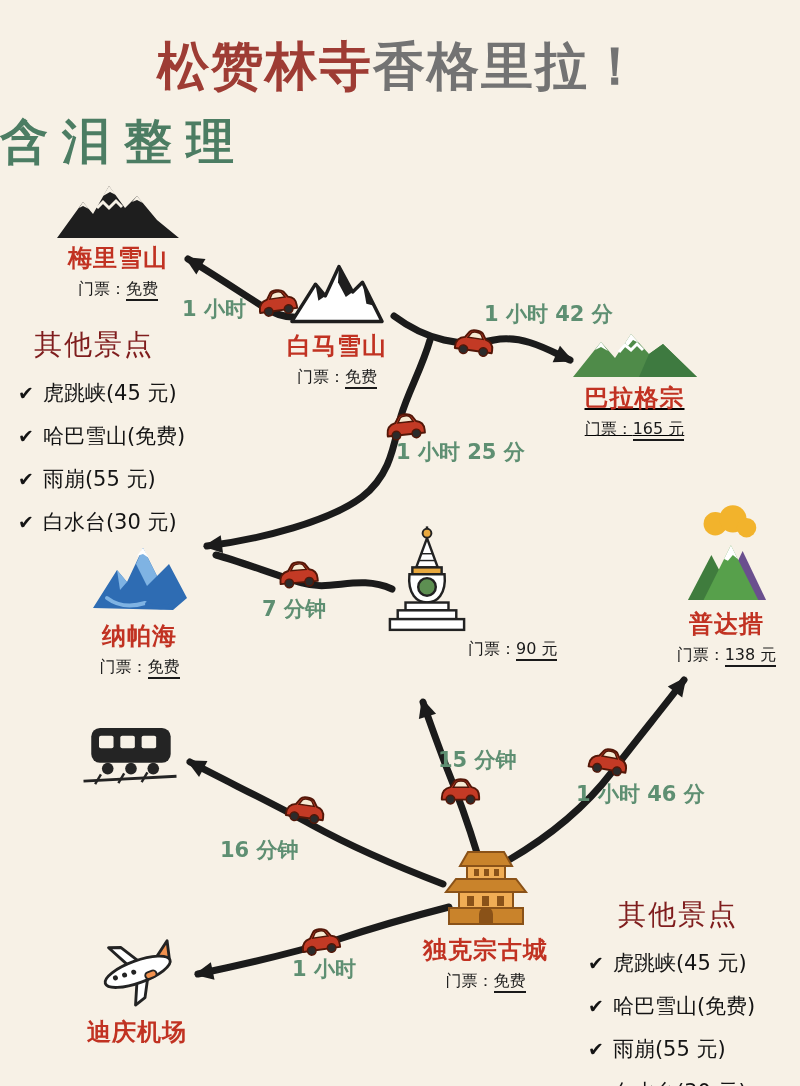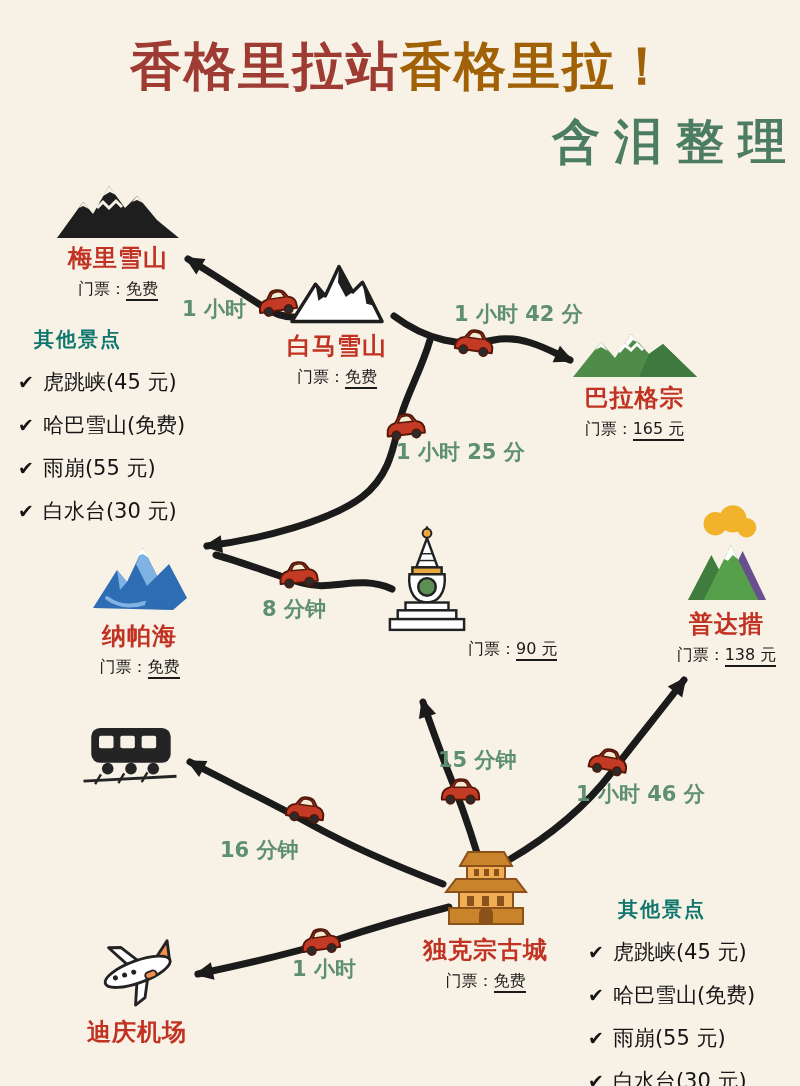--- a/index.html
+++ b/index.html
@@ -5,37 +5,37 @@
   * { margin:0; padding:0; box-sizing:border-box; }
   html,body { background:#f7f1e6; }
   body { font-family:"DejaVu Sans","Liberation Sans",sans-serif; }
   .canvas { position:relative; width:800px; height:1086px; background:#f7f1e6; overflow:hidden; }
 
   .routes { position:absolute; left:0; top:0; width:800px; height:1086px; z-index:1; pointer-events:none; }
 
   .title { position:absolute; top:32px; left:0; width:100%; text-align:center;
            font-weight:bold; font-size:52px; letter-spacing:2px; z-index:3; white-space:nowrap; }
   .title .t1 { color:#9e3c34; }
-  .title .t2 { color:#a16207; }
-  .subtitle { position:absolute; top:110px; left:0; width:100%; text-align:right;
+  .title .t2 { color:#737373; }
+  .subtitle { position:absolute; top:110px; left:0; width:100%; text-align:left;
               font-weight:bold; font-size:48px; color:#4c7d63; letter-spacing:14px; z-index:3; }
 
   .loc { position:absolute; display:flex; flex-direction:column; align-items:center;
          text-align:center; z-index:3; }
   .loc-name { color:#c13222; font-weight:bold; font-size:24px; letter-spacing:1px; margin-top:2px; white-space:nowrap; }
   .ticket { color:#1a1a1a; font-size:16px; margin-top:5px; white-space:nowrap; }
   .ticket .tv { border-bottom:2px solid #1a1a1a; padding-bottom:1px; }
 
   .time { position:absolute; color:#5e8f72; font-weight:bold; font-size:21px;
           white-space:nowrap; z-index:3; }
 
   .car { position:absolute; z-index:4; width:44px; height:32px; }
 
   .attractions { position:absolute; z-index:3; }
-  .attr-head { font-size:20px; font-weight:bold; color:#0f766e; letter-spacing:2px; }
+  .attr-head { font-size:28px; font-weight:normal; color:#7f1d1d; letter-spacing:2px; }
   .attr-item { font-size:21px; color:#141414; margin-top:15px; display:flex; gap:9px;
                align-items:baseline; white-space:nowrap; }
   .check { font-size:19px; font-weight:bold; }
 
   .abs { position:absolute; z-index:3; }
 </style>
 </head>
 <body>
 
 <div class="canvas">
@@ -51,21 +51,21 @@
       <path d="M 394 316 C 426 340, 462 348, 494 340 C 524 334, 552 352, 570 360" marker-end="url(#arrow)"></path>
       <path d="M 430 340 C 422 368, 408 392, 401 416 C 394 442, 392 474, 362 497 C 330 521, 262 539, 207 546" marker-end="url(#arrow)"></path>
       <path d="M 392 589 C 358 574, 332 592, 302 583 C 272 574, 242 562, 216 555"></path>
       <path d="M 477 853 C 467 820, 457 793, 446 766 C 437 742, 428 718, 423 702" marker-end="url(#arrow)"></path>
       <path d="M 507 861 C 554 834, 586 806, 612 772 C 638 738, 666 704, 684 680" marker-end="url(#arrow)"></path>
       <path d="M 443 884 C 396 866, 352 847, 312 825 C 272 803, 226 781, 190 762" marker-end="url(#arrow)"></path>
       <path d="M 449 907 C 410 917, 372 928, 336 940 C 296 952, 246 964, 198 974" marker-end="url(#arrow)"></path>
     </g>
   </svg>
 
-  <div class="title"><span class="t1">香格里拉站</span><span class="t2">香格里拉！</span></div>
+  <div class="title"><span class="t1">松赞林寺</span><span class="t2">香格里拉！</span></div>
   <div class="subtitle">含泪整理</div>
 
   <div class="loc" style="left:48px; top:182px; width:140px;">
     <svg width="130" height="58" viewBox="0 0 130 58">
       <path d="M4 56 L30 20 L40 32 L56 4 L72 26 L84 14 L104 38 L126 56 Z" fill="#1e1e1e"></path>
       <path d="M50 14 L56 4 L63 13 L57 10 Z" fill="#f7f1e6"></path>
       <path d="M26 26 L30 20 L36 27 L30 24 Z" fill="#f7f1e6"></path>
       <path d="M79 20 L84 14 L90 21 L84 18 Z" fill="#f7f1e6"></path>
       <path d="M44 26 l6 -6 l6 6 l7 -7 l6 6" stroke="#f7f1e6" stroke-width="3" fill="none"></path>
     </svg>
@@ -77,21 +77,21 @@
     <svg width="98" height="68" viewBox="0 0 100 68">
       <path d="M4 62 L28 24 L38 36 L52 6 L66 32 L76 22 L96 62 Z" fill="#ffffff" stroke="#1e1e1e" stroke-width="3.5" stroke-linejoin="round"></path>
       <path d="M52 6 L66 32 L59 37 L51 22 Z" fill="#1e1e1e"></path>
       <path d="M28 24 L38 36 L31 41 Z" fill="#1e1e1e"></path>
       <path d="M76 22 L88 46 L80 44 Z" fill="#1e1e1e"></path>
     </svg>
     <div class="loc-name">白马雪山</div>
     <div class="ticket"><span>门票：</span><span class="tv">免费</span></div>
   </div>
 
-  <div class="loc" style="left:562px; top:330px; width:145px;">
+  <div class="loc" style="left:562px; top:330px; width:145px;text-decoration:underline;">
     <svg width="132" height="50" viewBox="0 0 132 50">
       <path d="M4 47 L32 12 L46 28 L62 4 L80 24 L94 14 L128 47 Z" fill="#4f8b49"></path>
       <path d="M80 24 L94 14 L128 47 L70 47 Z" fill="#3e7a40"></path>
       <path d="M56 13 L62 4 L70 13 L64 10 L59 16 Z" fill="#ffffff"></path>
       <path d="M26 20 L32 12 L39 21 L32 17 Z" fill="#ffffff"></path>
       <path d="M50 22 l6 -7 l6 5 l6 -6 l6 6" stroke="#ffffff" stroke-width="3" fill="none"></path>
     </svg>
     <div class="loc-name">巴拉格宗</div>
     <div class="ticket"><span>门票：</span><span class="tv">165 元</span></div>
   </div>
@@ -225,23 +225,23 @@
         <span class="check">✔</span>
         <span>雨崩(55 元)</span>
       </div>
     <div class="attr-item">
         <span class="check">✔</span>
         <span>白水台(30 元)</span>
       </div>
   </div>
 
   <div class="time" style="left:182px; top:295px;">1 小时</div>
-  <div class="time" style="left:454px; top:300px;">1 小时 42 分</div>
+  <div class="time" style="left:484px; top:300px;">1 小时 42 分</div>
   <div class="time" style="left:396px; top:438px;">1 小时 25 分</div>
-  <div class="time" style="left:262px; top:595px;">8 分钟</div>
+  <div class="time" style="left:262px; top:595px;">7 分钟</div>
   <div class="time" style="left:438px; top:746px;">15 分钟</div>
   <div class="time" style="left:576px; top:780px;">1 小时 46 分</div>
   <div class="time" style="left:220px; top:836px;">16 分钟</div>
   <div class="time" style="left:292px; top:955px;">1 小时</div>
 
   <span class="car" style="left:255px; top:286px; transform:rotate(-8deg);">
     <svg width="44" height="32" viewBox="0 0 46 32">
         <path d="M4 23 C4 16 8 13 13 12 L17 6 C19 3 28 3 31 6 L35 12 C40 13 43 16 43 22 V25 H4 Z" fill="#c33a25" stroke="#531708" stroke-width="2" stroke-linejoin="round"></path>
         <path d="M19 7 C21 5 27 5 29 7 L32 12 H16 Z" fill="#f6ead2" stroke="#531708" stroke-width="1.5"></path>
         <circle cx="13" cy="25" r="4.5" fill="#2b2b2b" stroke="#531708" stroke-width="1.5"></circle>

